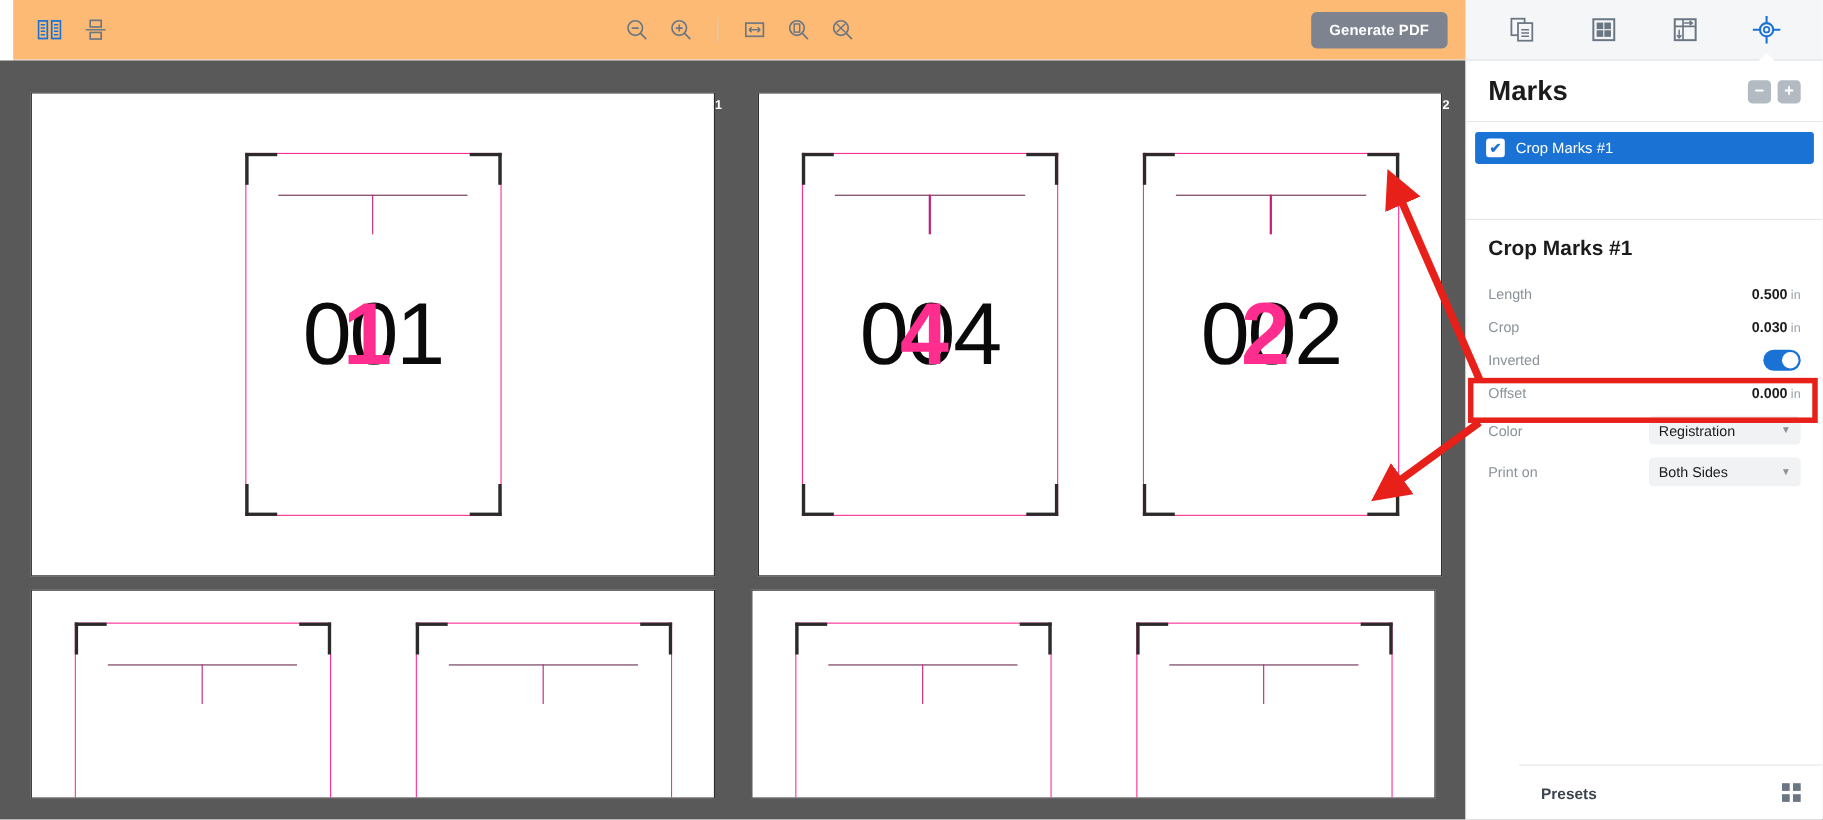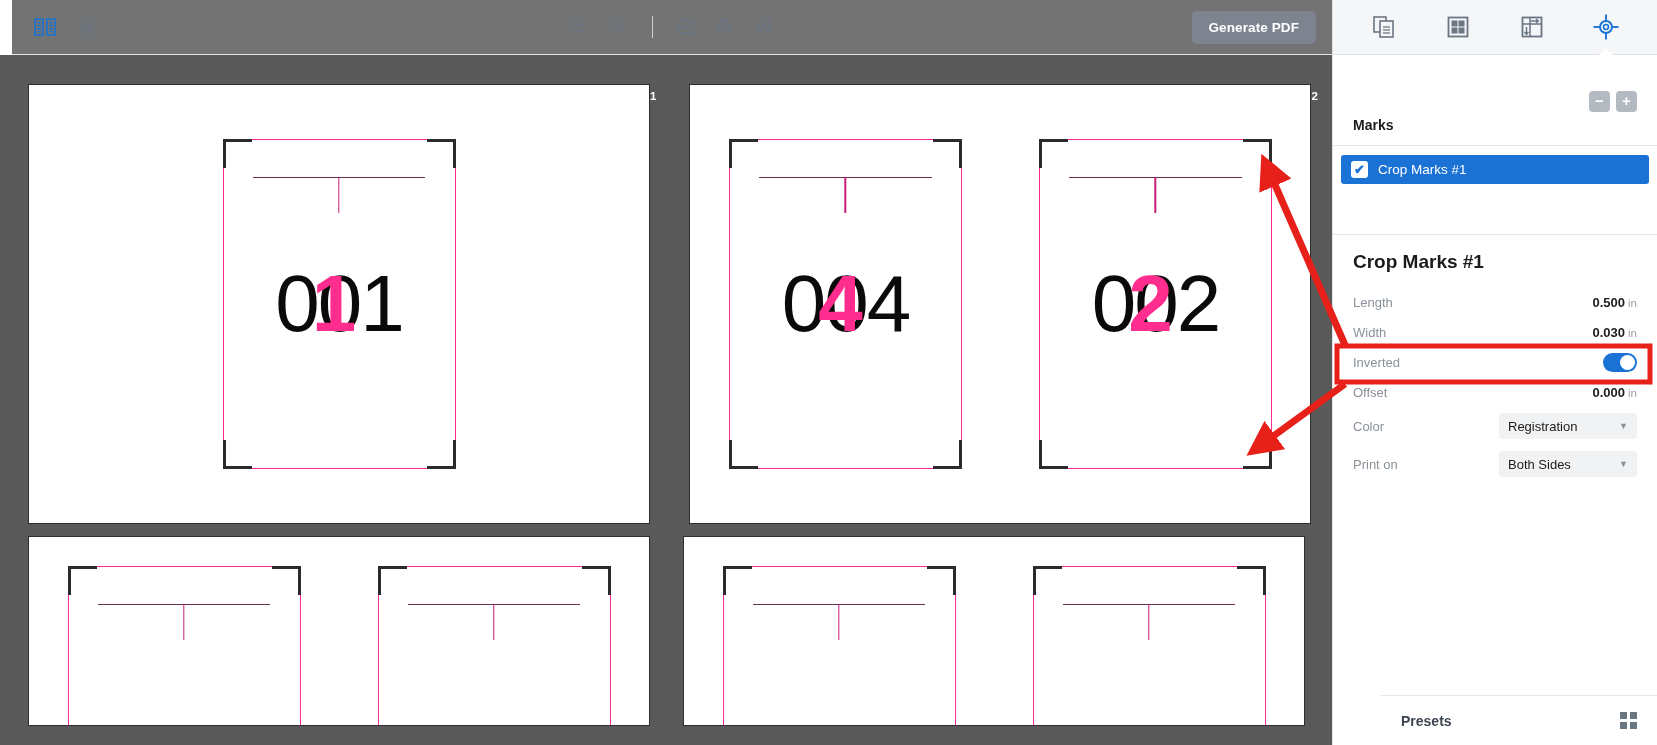--- a/index.html
+++ b/index.html
@@ -9,21 +9,21 @@
     overflow: hidden;
     background: #ffffff;
   }
   #app { position: relative; width: 1657px; height: 745px; display: flex; }
 
   
   .main-col { position: relative; width: 1332px; height: 745px; display: flex; flex-direction: column; }
 
   .toolbar {
     position: relative; height: 55px; min-height: 55px;
-    background: #737373;
+    background: #fdba74;
     border-bottom: 1px solid #dfe3e8;
     display: flex; align-items: center; margin-left: 12px;
   }
   .tb-left { display: flex; align-items: center; gap: 8px; padding-left: 16px; }
   .tb-center { position: absolute; left: 0; right: 0; display: flex; justify-content: center; align-items: center; gap: 6px; }
   .tb-right { margin-left: auto; padding-right: 16px; display: flex; align-items: center; }
 
   .tb-btn {
     width: 34px; height: 34px; border-radius: 4px;
     display: flex; align-items: center; justify-content: center;
@@ -143,21 +143,21 @@
   .ptab.sel::after {
     content: ""; position: absolute; bottom: -10px; left: 50%; transform: translateX(-50%);
     width: 0; height: 0; border-left: 9px solid transparent; border-right: 9px solid transparent;
     border-bottom: 9px solid #ffffff;
   }
 
   .panel-head {
     display: flex; align-items: center; padding: 14px 20px 12px 20px;
     border-bottom: 1px solid #e4e7ea;
   }
-  .panel-title { font-size: 14px; font-weight: bold; color: #1b1b1b; margin-top: 48px; }
+  .panel-title { font-size: 25px; font-weight: bold; color: #1b1b1b; }
   .head-btns { margin-left: auto; display: flex; gap: 6px; }
   .sq-btn {
     width: 21px; height: 21px; border-radius: 4px; background: #b4bac1;
     color: #ffffff; font-size: 15px; line-height: 19px; text-align: center;
     cursor: pointer; font-weight: bold;
   }
 
   .marks-list { padding: 9px 8px 0 8px; min-height: 88px; }
   .mark-row {
     display: flex; align-items: center; gap: 10px;
@@ -476,21 +476,21 @@
     <div class="detail">
       <div class="detail-title">Crop Marks #1</div>
 
 
       <div class="prop">
         <span class="prop-label">Length</span>
         <span class="prop-val"><span>0.500</span><span class="prop-unit">in</span></span>
       </div>
 
       <div class="prop">
-        <span class="prop-label">Width</span>
+        <span class="prop-label">Crop</span>
         <span class="prop-val"><span>0.030</span><span class="prop-unit">in</span></span>
       </div>
 
       <div class="prop">
         <span class="prop-label">Inverted</span>
         <div class="toggle">
             <div class="knob"></div>
           </div>
       </div>
 

